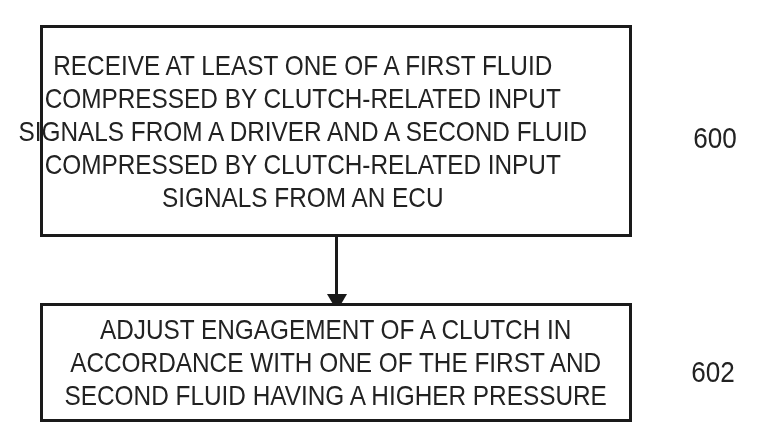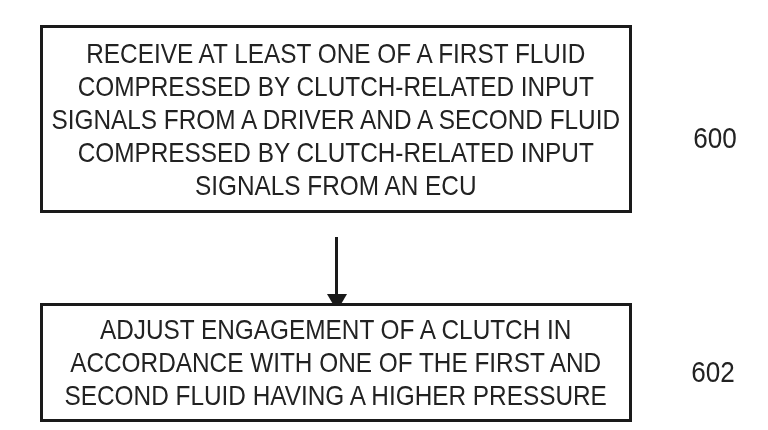--- a/index.html
+++ b/index.html
@@ -20,21 +20,21 @@
     position: absolute;
     left: 40px;
     width: 592px;
     box-sizing: border-box;
     border: 3px solid #1a1a1a;
     background: #ffffff;
     display: flex;
     align-items: center;
     justify-content: center;
   }
-  .step-box--600 { top: 25px;  height: 188px; }
+  .step-box--600 { top: 25px;  height: 212px; justify-content: flex-end; }
   .step-box--602 { top: 303px; height: 119px; }
   .step-text {
     font-size: 28px;
     line-height: 33px;
     text-align: center;
     white-space: pre;          
     transform: scaleX(0.87);   
     transform-origin: 50% 50%;
     color: #222222;
   }

